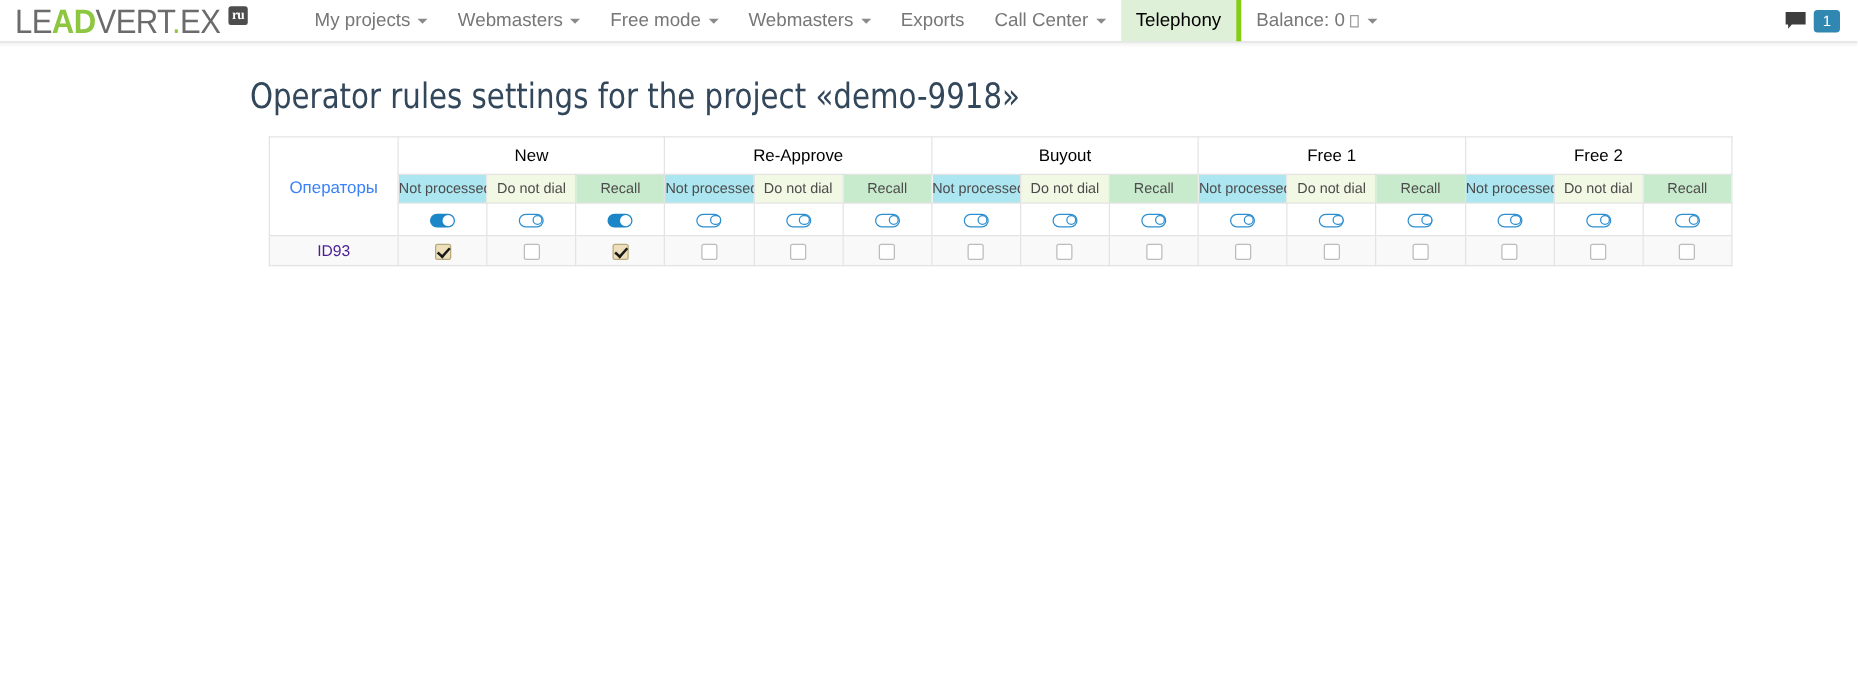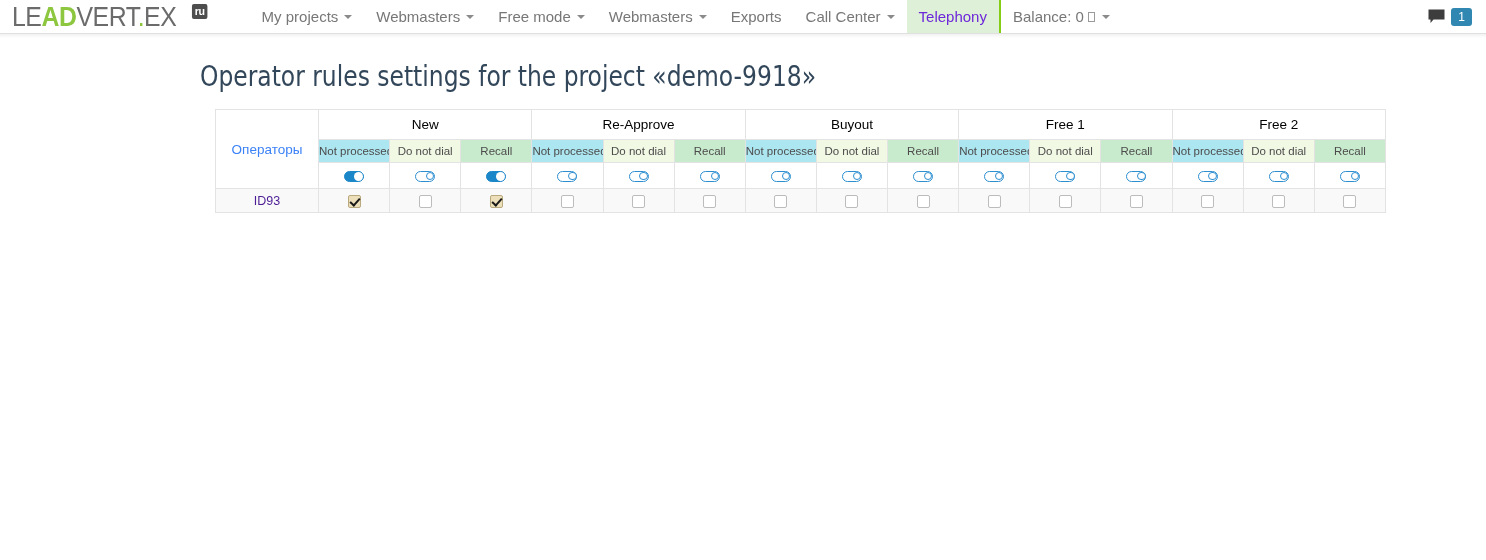--- a/index.html
+++ b/index.html
@@ -54,44 +54,45 @@
   .brand-ru {
     display: inline-block;
     background: #4d4d4d;
     color: #ffffff;
     font-size: 11px;
     font-weight: 700;
     line-height: 13px;
     padding: 1px 3px;
     border-radius: 2px;
     vertical-align: 11px;
-    margin-left: 17px;
+    margin-left: 7px;
     transform: scaleX(1.05);
+    font-family: Liberation Serif, serif;
   }
 
   .nav-items {
     display: flex;
     align-items: stretch;
     margin-left: 18px;
   }
   .nav-item {
     display: flex;
     align-items: center;
     padding: 0 12px;
     font-size: 15px;
     color: #777777;
     white-space: nowrap;
     cursor: pointer;
     text-decoration: none;
     background: transparent;
     border: 0;
     font-family: "Liberation Sans", sans-serif;
   }
-  .nav-item.active { background: #dff0d8; color: #6d28d9; }
-  .nav-item.sep { border-left: 2px solid #84cc16; }
+  .nav-item.active { background: #dff0d8; color: #000000; }
+  .nav-item.sep { border-left: 4px solid #84cc16; }
   .caret {
     display: inline-block;
     width: 0; height: 0;
     margin-left: 6px;
     border-left: 4px solid transparent;
     border-right: 4px solid transparent;
     border-top: 4px solid #8a8a8a;
     vertical-align: middle;
   }
   .boxglyph {

